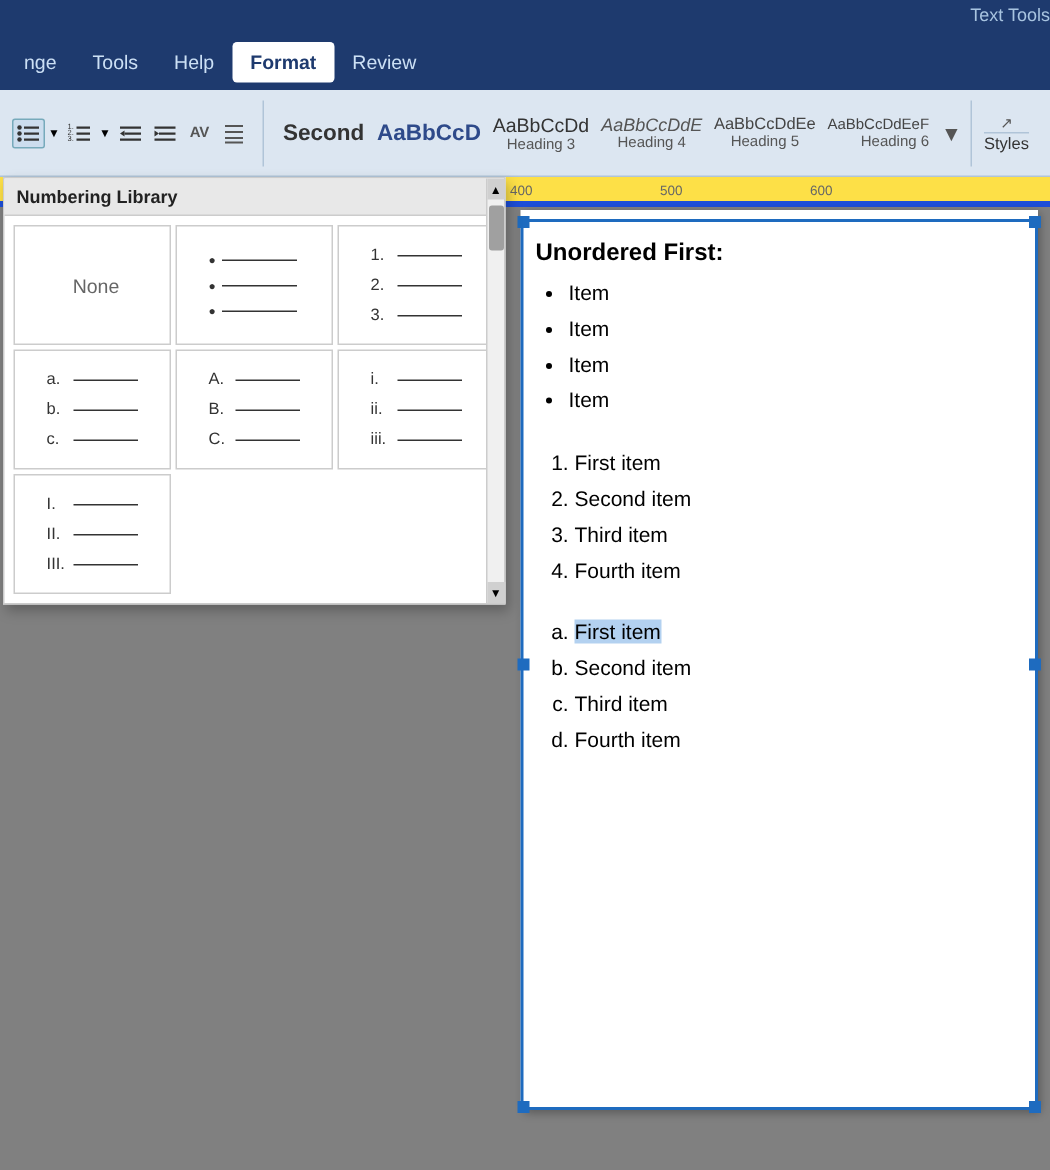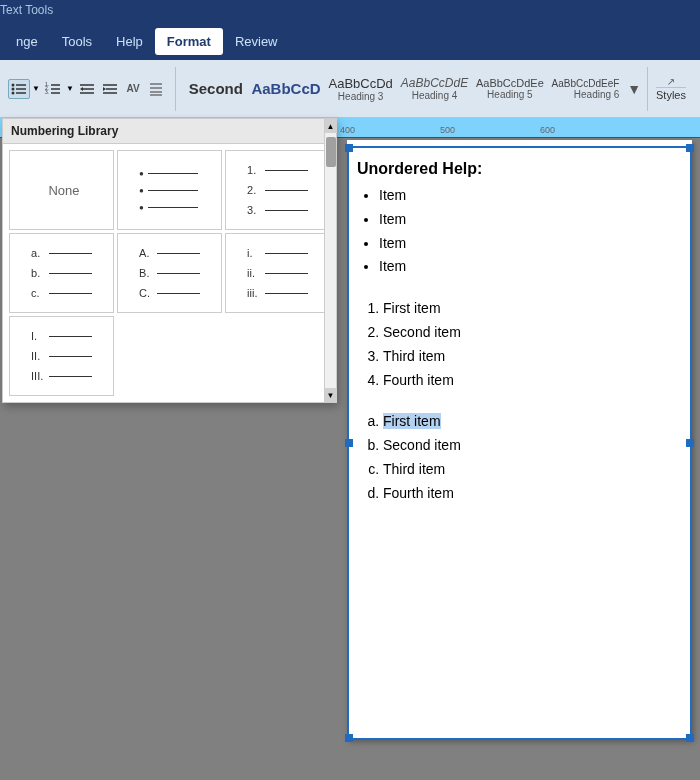--- a/index.html
+++ b/index.html
@@ -2,21 +2,21 @@
 <html><head>
   <meta charset="utf-8">
   <style>
     * { margin: 0; padding: 0; box-sizing: border-box; }
     body { width: 700px; height: 780px; overflow: hidden; font-family: 'Segoe UI', Arial, sans-serif; background: #f0f0f0; position: relative; }
 
     
     .title-bar {
       background: #1e3a6e;
       color: #a8c4e0;
-      text-align: left;
+      text-align: right;
       font-size: 12px;
       padding: 3px 0;
       height: 22px;
     }
 
     
     .menu-bar {
       background: #1e3a6e;
       display: flex;
       align-items: center;
@@ -44,22 +44,22 @@
       display: flex;
       align-items: center;
       padding: 4px 8px;
       gap: 4px;
       position: relative;
     }
 
     
     .ruler {
       height: 20px;
-      background: #7dd3fc;
-      border-bottom: 1px solid #1d4ed8;
+      background: #fde047;
+      border-bottom: 4px solid #1d4ed8;
       display: flex;
       align-items: center;
       padding-left: 340px;
       position: relative;
       overflow: hidden;
     }
     .ruler-mark {
       font-size: 9px;
       color: #666;
       position: absolute;
@@ -445,21 +445,21 @@
     <div style="width:8px;height:8px;background:#1e6bbf;position:absolute;top:-4px;right:-4px;"></div>
     <div style="width:8px;height:8px;background:#1e6bbf;position:absolute;bottom:-4px;left:-4px;"></div>
     <div style="width:8px;height:8px;background:#1e6bbf;position:absolute;bottom:-4px;right:-4px;"></div>
     <div style="width:8px;height:8px;background:#1e6bbf;position:absolute;top:calc(50% - 4px);left:-4px;"></div>
     <div style="width:8px;height:8px;background:#1e6bbf;position:absolute;top:calc(50% - 4px);right:-4px;"></div>
   </div>
 
   <div class="doc-content">
 
     <div class="list-section">
-      <div class="list-title">Unordered Help:</div>
+      <div class="list-title">Unordered First:</div>
       <ul class="unordered-list">
         <li>Item</li>
         <li>Item</li>
         <li>Item</li>
         <li>Item</li>
       </ul>
     </div>
 
     <div class="list-section">
       <ol class="ordered-list-num">

